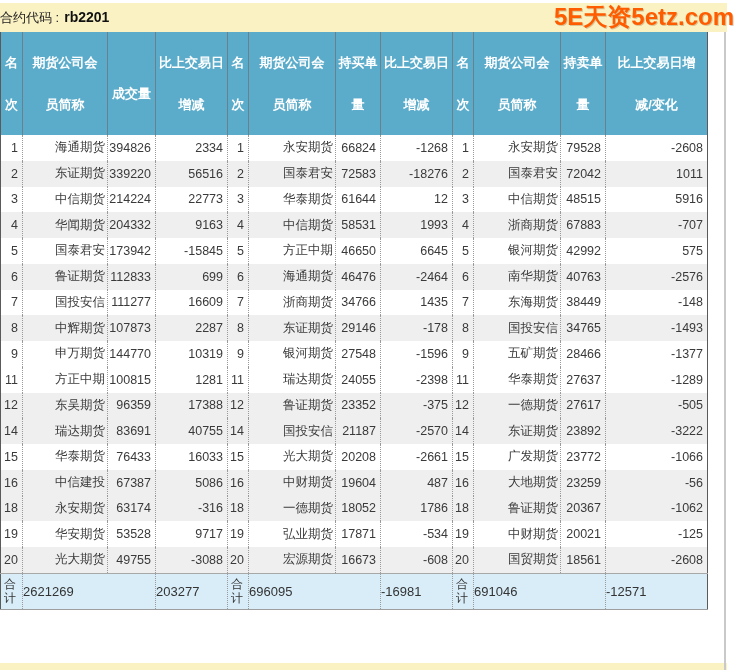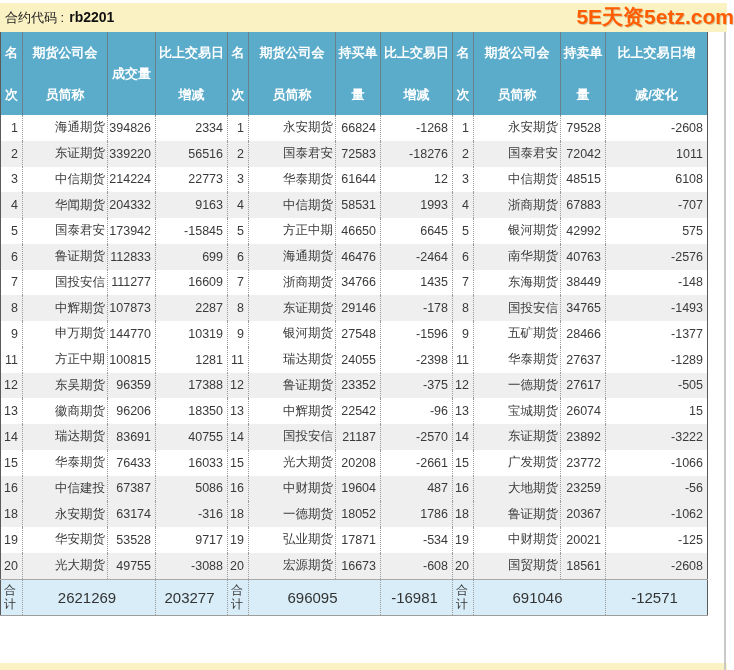--- a/index.html
+++ b/index.html
@@ -7,61 +7,61 @@
     width:734px;height:670px;
     font-family:"Liberation Sans","DejaVu Sans",sans-serif;
     background:#ffffff;
   }
   .screen{position:relative;width:734px;height:670px;overflow:hidden;background:#ffffff;}
 
   
   .title-bar{
     position:absolute;top:3px;left:0;width:727px;height:29px;
     background:#FBF2C4;box-sizing:border-box;
-    display:flex;align-items:center;padding-left:5px;
+    display:flex;align-items:center;
   }
   .contract{font-size:13px;color:#1d1d1d;}
   .contract b{margin-left:5px;font-size:14px;color:#111;}
   .logo{
     position:absolute;right:0;top:2px;height:29px;line-height:29px;
-    font-size:21px;font-weight:bold;color:#FF5C00;
+    font-size:24px;font-weight:bold;color:#FF5C00;
     white-space:nowrap;letter-spacing:0;
     text-shadow:1px 1px 0 rgba(120,60,0,0.25);
   }
 
   
   table.datatable{
     position:absolute;top:32px;left:0;width:707px;
     border-collapse:collapse;table-layout:fixed;
     border-left:1px solid #5a5a5a;border-right:1px solid #5a5a5a;
     border-bottom:1px solid #9e9e9e;
   }
   thead th{
     background:#5BACCB;color:#ffffff;font-weight:bold;font-size:13px;
     padding:0;border-left:1px solid #68818C;
   }
   thead th:first-child{border-left:none;}
   .h2{display:flex;flex-direction:column;align-items:center;justify-content:center;gap:24px;height:83px;}
-  .h1{display:flex;align-items:center;justify-content:center;height:83px;}
+  .h1{display:flex;align-items:center;justify-content:center;height:83px;margin-top:20px;}
 
   tbody td{
     height:25.75px;font-size:12.5px;color:#3a3a3a;
     border-left:1px dotted #9a9a9a;
     text-align:right;padding:0 4px 0 0;white-space:nowrap;overflow:visible;
     background:#ffffff;
   }
   tbody td:first-child{border-left:none;}
   tbody tr.alt td{background:#EFEFEF;}
   tbody td.member-cell{padding-right:2px;}
   tbody td.rank-cell{padding-right:4px;}
 
   tfoot td{
-    background:#D8EDF8;height:33px;font-size:15px;color:#333333;
+    background:#D8EDF8;height:33px;font-size:13px;color:#333333;
     border-left:1px dotted #9a9a9a;border-top:1px solid #a8a8a8;
-    text-align:center;padding:0 4px 0 0;white-space:nowrap;
+    text-align:left;padding:0 4px 0 0;white-space:nowrap;
   }
   tfoot td:first-child{border-left:none;}
   tfoot td.total-label{text-align:left;padding:1px 0 1px 3px;font-size:12px;line-height:14px;}
   tfoot td.total-label span{display:block;}
 
   
   .bottom-strip{position:absolute;top:663px;left:0;width:727px;height:7px;background:#FBF2C4;}
   .right-rule{position:absolute;left:724px;top:32px;width:2px;height:638px;background:#c9c9c9;}
 </style>
 </head>
@@ -200,21 +200,21 @@
           <td class="member-cell">中信期货</td>
           <td class="value-cell">214224</td>
           <td class="change-cell">22773</td>
           <td class="rank-cell">3</td>
           <td class="member-cell">华泰期货</td>
           <td class="value-cell">61644</td>
           <td class="change-cell">12</td>
           <td class="rank-cell">3</td>
           <td class="member-cell">中信期货</td>
           <td class="value-cell">48515</td>
-          <td class="change-cell">6108</td>
+          <td class="change-cell">5916</td>
         </tr>
         <tr class="alt">
           <td class="rank-cell">4</td>
           <td class="member-cell">华闻期货</td>
           <td class="value-cell">204332</td>
           <td class="change-cell">9163</td>
           <td class="rank-cell">4</td>
           <td class="member-cell">中信期货</td>
           <td class="value-cell">58531</td>
           <td class="change-cell">1993</td>
@@ -313,34 +313,20 @@
           <td class="value-cell">96359</td>
           <td class="change-cell">17388</td>
           <td class="rank-cell">12</td>
           <td class="member-cell">鲁证期货</td>
           <td class="value-cell">23352</td>
           <td class="change-cell">-375</td>
           <td class="rank-cell">12</td>
           <td class="member-cell">一德期货</td>
           <td class="value-cell">27617</td>
           <td class="change-cell">-505</td>
-        </tr>
-        <tr>
-          <td class="rank-cell">13</td>
-          <td class="member-cell">徽商期货</td>
-          <td class="value-cell">96206</td>
-          <td class="change-cell">18350</td>
-          <td class="rank-cell">13</td>
-          <td class="member-cell">中辉期货</td>
-          <td class="value-cell">22542</td>
-          <td class="change-cell">-96</td>
-          <td class="rank-cell">13</td>
-          <td class="member-cell">宝城期货</td>
-          <td class="value-cell">26074</td>
-          <td class="change-cell">15</td>
         </tr>
         <tr class="alt">
           <td class="rank-cell">14</td>
           <td class="member-cell">瑞达期货</td>
           <td class="value-cell">83691</td>
           <td class="change-cell">40755</td>
           <td class="rank-cell">14</td>
           <td class="member-cell">国投安信</td>
           <td class="value-cell">21187</td>
           <td class="change-cell">-2570</td>

